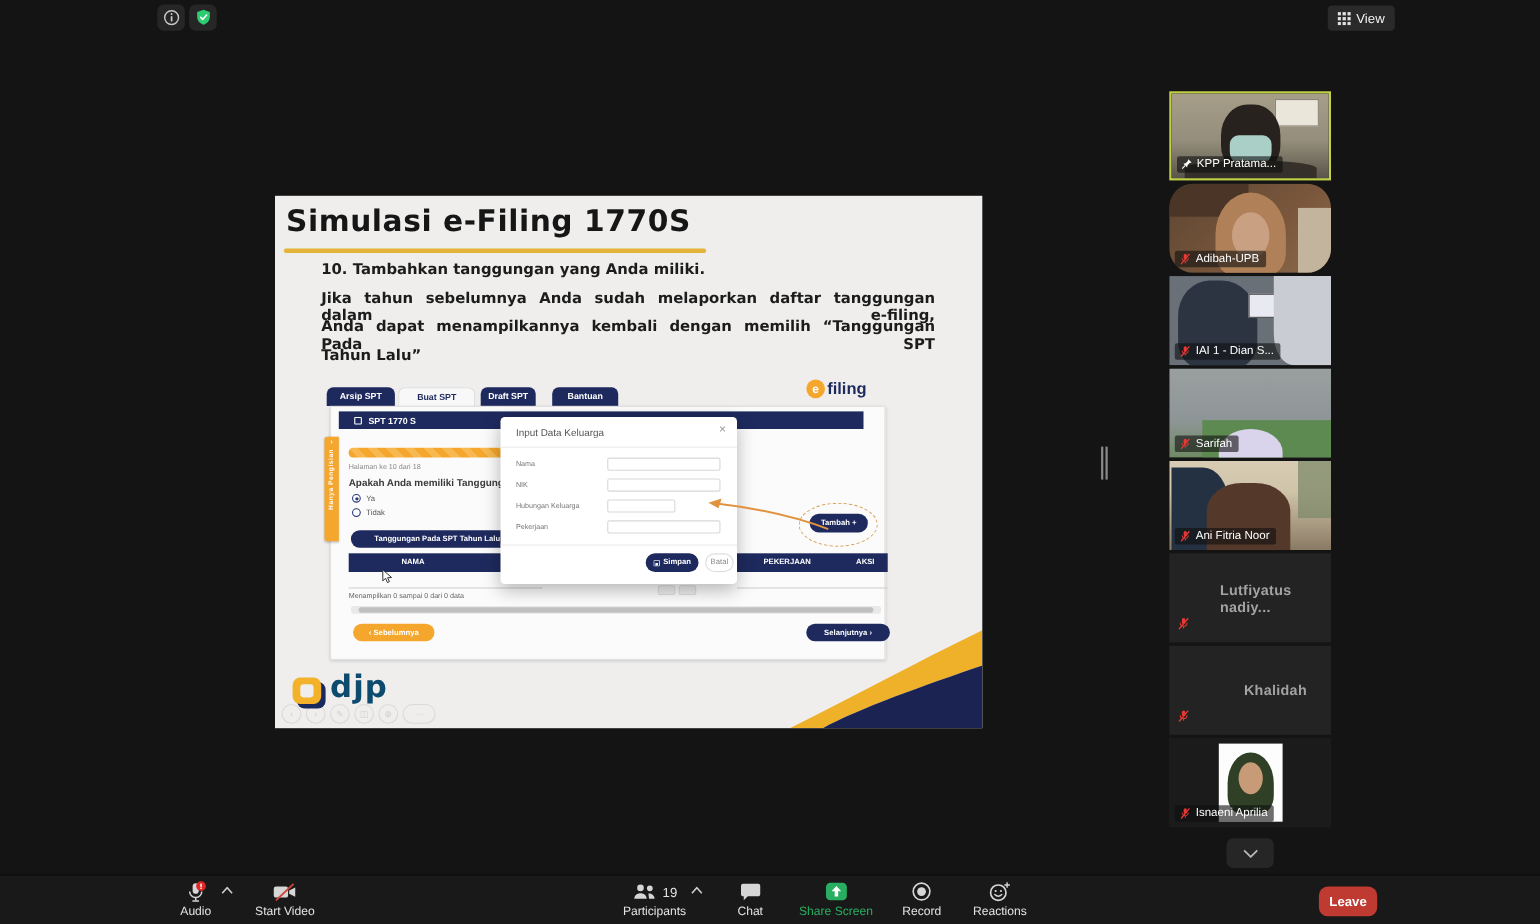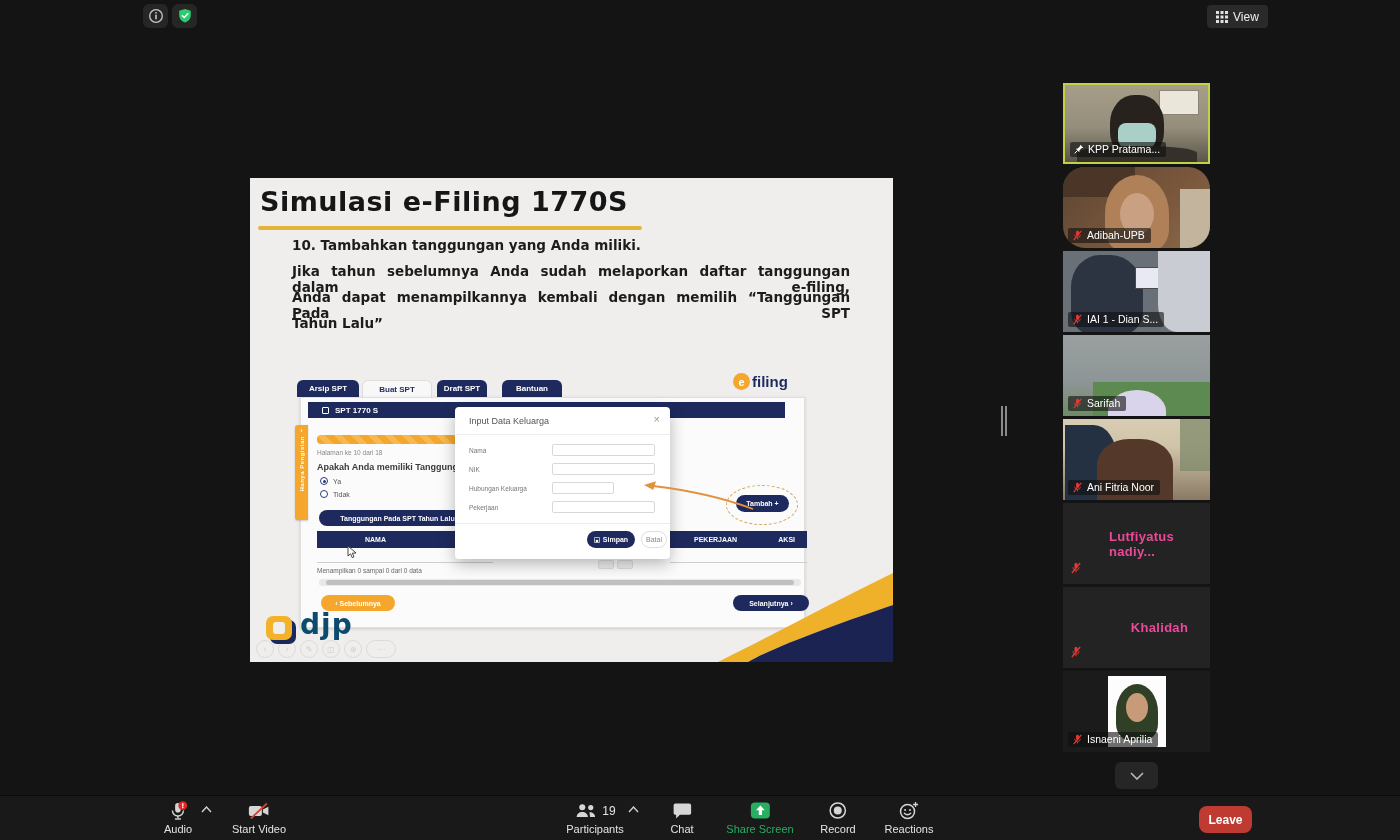--- a/index.html
+++ b/index.html
@@ -25,21 +25,21 @@
   .slide-underline { position:absolute; left:8px; top:48px; width:384px; height:4px;
            background:#e4b43a; border-radius:2px; }
   .slide-point { position:absolute; left:42px; top:59px; width:560px; font-size:13.5px;
            font-weight:bold; color:#1c1c1c; }
   .slide-line { position:absolute; left:42px; width:558px; font-size:13.5px; font-weight:bold;
            color:#1c1c1c; }
   .just { text-align:justify; text-align-last:justify; }
 
   
   .ef { position:absolute; left:45px; top:167px; width:515px; height:258px;
-        font-family:"Liberation Sans", sans-serif;margin-top:28px; }
+        font-family:"Liberation Sans", sans-serif; }
   .ef-tab { position:absolute; top:7px; height:17px; background:#1e2a5e; color:#fff;
         font-size:8px; font-weight:bold; display:flex; align-items:center; justify-content:center;
         border-radius:6px 6px 0 0; }
   .ef-tab.active { background:#f8f8f8; color:#1e2a5e; border:1px solid #ddd; border-bottom:none; }
   .ef-panel { position:absolute; left:5px; top:24px; width:505px; height:231px;
         background:#fbfbfb; border:1px solid #e0e0e0; box-shadow:0 1px 3px rgba(0,0,0,.15); }
   .ef-header { position:absolute; left:13px; top:29px; width:477px; height:16px; background:#1e2a5e;
         color:#fff; font-size:8px; font-weight:bold; display:flex; align-items:center; gap:6px;
         padding-left:14px; }
   .ef-sidetab { position:absolute; left:0px; top:52px; width:13px; height:95px; background:#f5a62c;
@@ -87,21 +87,21 @@
   .ctrl-circle { width:18px; height:18px; border:1px solid rgba(0,0,0,.14); border-radius:50%;
         color:#b9b9b9; font-size:8px; display:flex; align-items:center; justify-content:center; }
 
   
   .tile { position:absolute; left:1063px; width:147px; height:81px; background:#232323; overflow:hidden; }
   .tile.active { border:2px solid #c2d244; }
   .name-badge { position:absolute; left:5px; bottom:5px; display:flex; align-items:center; gap:4px;
         background:rgba(15,15,15,.6); color:#fff; font-size:10.5px; padding:1px 6px 2px 4px;
         border-radius:2px; max-width:136px; white-space:nowrap; overflow:hidden; z-index:3; }
   .center-name { position:absolute; inset:0; display:flex; align-items:center; justify-content:center;
-        color:#ec4899; font-size:13px; font-weight:bold; letter-spacing:.3px;padding-left:46px; }
+        color:#a3a3a3; font-size:13px; font-weight:bold; letter-spacing:.3px;padding-left:46px; }
   .mic-only { position:absolute; left:7px; bottom:6px; z-index:3; }
   .chev-btn { position:absolute; left:1115px; top:762px; width:43px; height:27px; background:#262626;
         border-radius:6px; display:flex; align-items:center; justify-content:center; }
 
   
   .handle { position:absolute; left:1001px; top:406px; display:flex; gap:2px; }
   .handle div { width:2px; height:30px; background:#8a8a8a; }
 
   
   .toolbar-bg { position:absolute; left:0; top:795px; width:1400px; height:45px; background:#191919;

